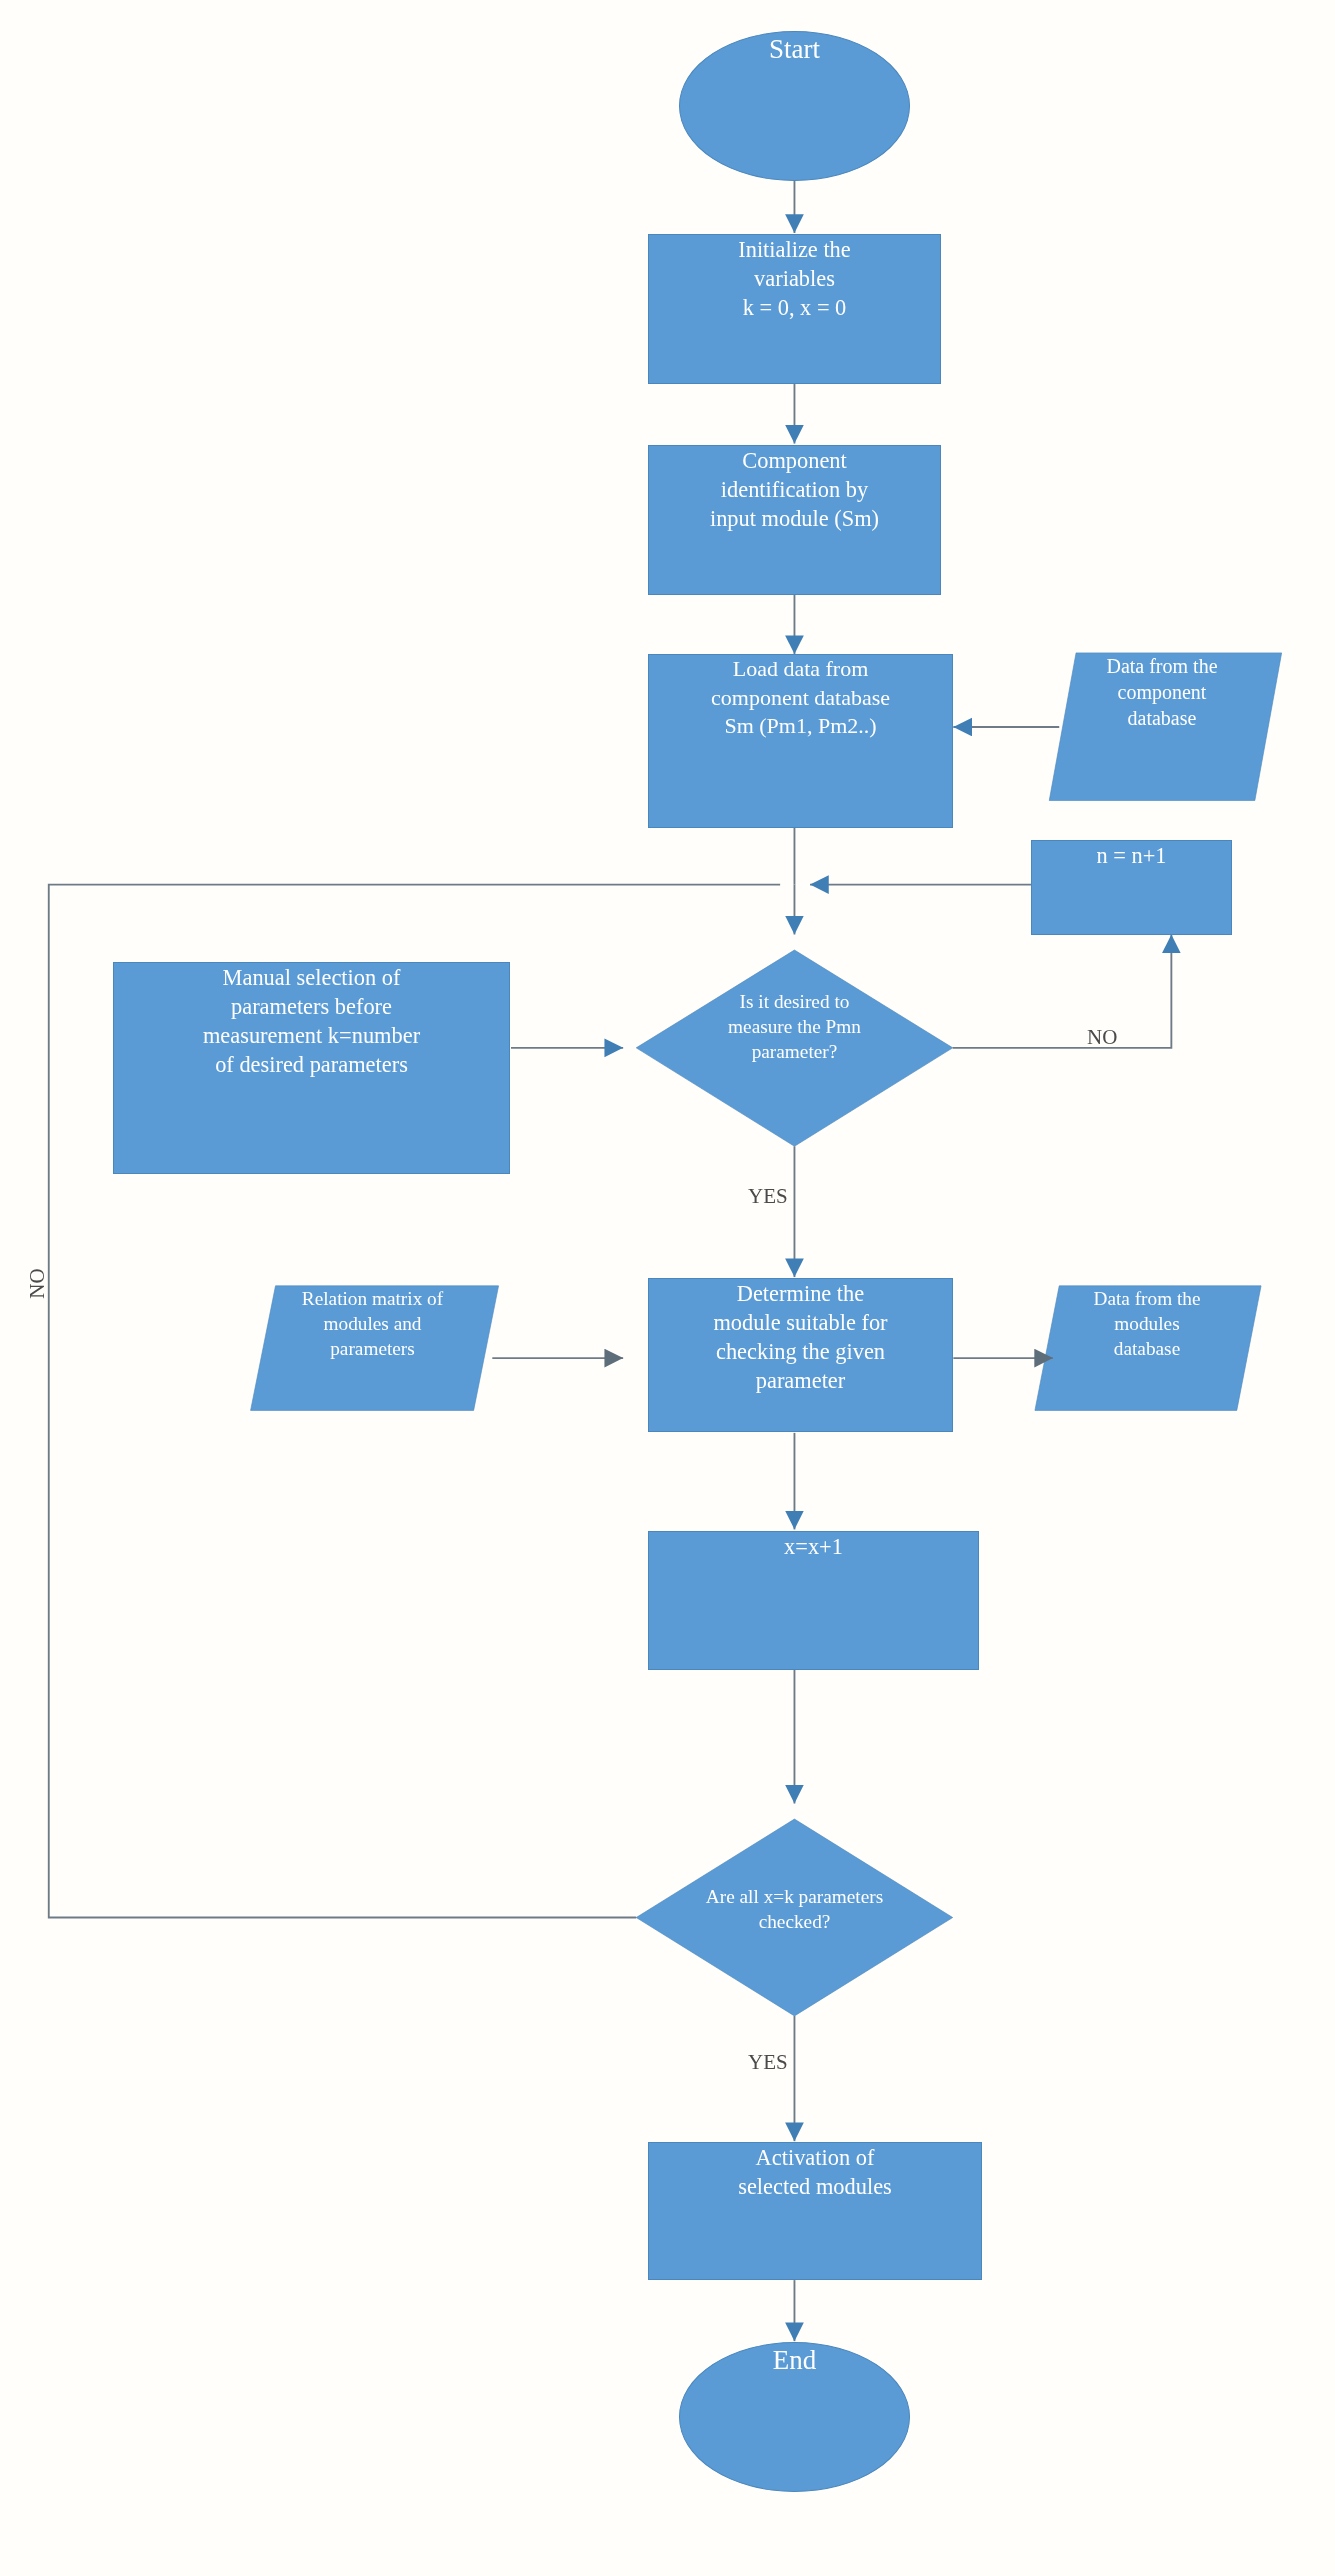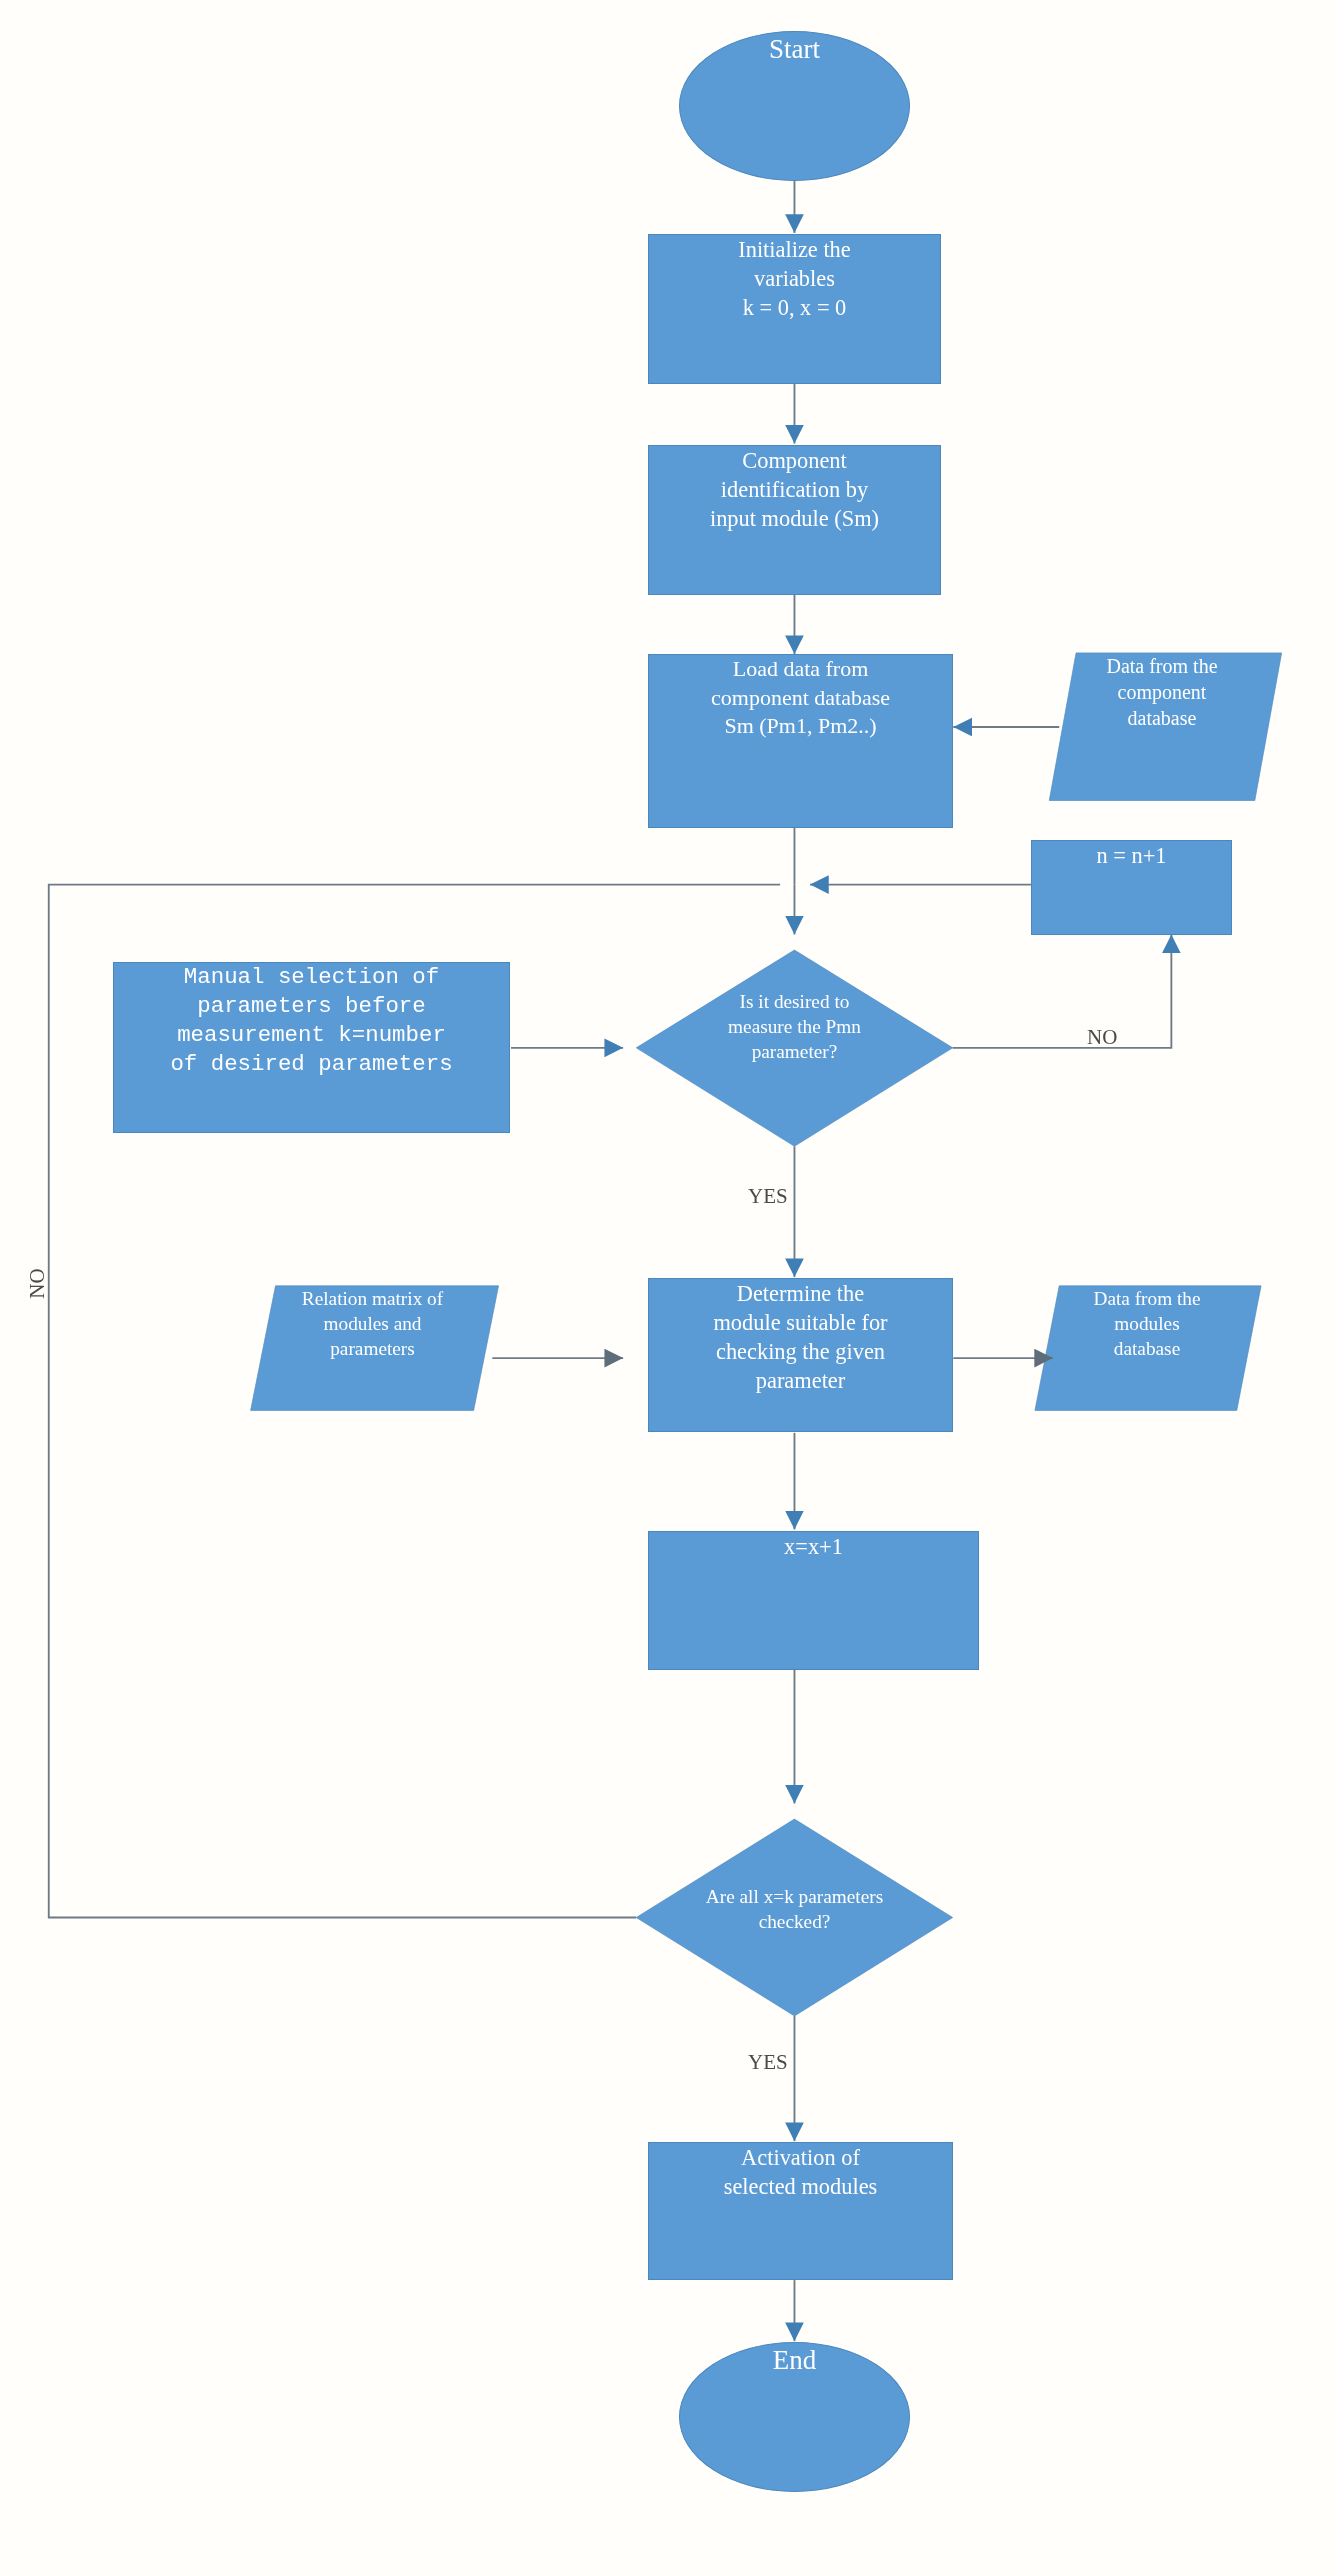--- a/index.html
+++ b/index.html
@@ -112,21 +112,21 @@
   </div>
 
   <div class="node data" style="left:1053px;top:653px;width:218px;height:148px;font-size:20px;">
     <span class="txt"><span>Data from the</span><br><span>component</span><br><span>database</span></span>
   </div>
 
   <div class="node proc" style="left:1031px;top:840px;width:201px;height:95px;font-size:22.4px;">
     <span class="txt">n = n+1</span>
   </div>
 
-  <div class="node proc" style="left:113px;top:962px;width:397px;height:171px;font-size:22.4px;font-family:Liberation Mono, monospace;">
+  <div class="node proc" style="left:113px;top:962px;width:397px;height:212px;font-size:22.4px;">
     <span class="txt"><span>Manual selection of</span><br><span>parameters before</span><br><span>measurement k=number</span><br><span>of desired parameters</span></span>
   </div>
 
   <div class="node dec" style="left:670px;top:989px;width:249px;height:118px;font-size:19.3px;">
     <span class="txt"><span>Is it desired to</span><br><span>measure the Pmn</span><br><span>parameter?</span></span>
   </div>
 
   <div class="node data" style="left:254px;top:1286px;width:237px;height:125px;font-size:19.3px;">
     <span class="txt"><span>Relation matrix of</span><br><span>modules and</span><br><span>parameters</span></span>
   </div>
@@ -140,21 +140,21 @@
   </div>
 
   <div class="node proc" style="left:648px;top:1531px;width:331px;height:139px;font-size:22.4px;">
     <span class="txt">x=x+1</span>
   </div>
 
   <div class="node dec" style="left:639px;top:1884px;width:311px;height:75px;font-size:19.3px;">
     <span class="txt"><span>Are all x=k parameters</span><br><span>checked?</span></span>
   </div>
 
-  <div class="node proc" style="left:648px;top:2142px;width:305px;height:138px;font-size:22.4px;">
+  <div class="node proc" style="left:648px;top:2142px;width:334px;height:138px;font-size:22.4px;">
     <span class="txt"><span>Activation of</span><br><span>selected modules</span></span>
   </div>
 
   <div class="node term" style="left:679px;top:2342px;width:231px;height:150px;font-size:27px;">
     <span class="txt">End</span>
   </div>
 
   <div class="edge-label" style="left:1087px;top:1025px;font-size:21px;">NO</div>
 
   <div class="edge-label" style="left:748px;top:1184px;font-size:21px;">YES</div>

